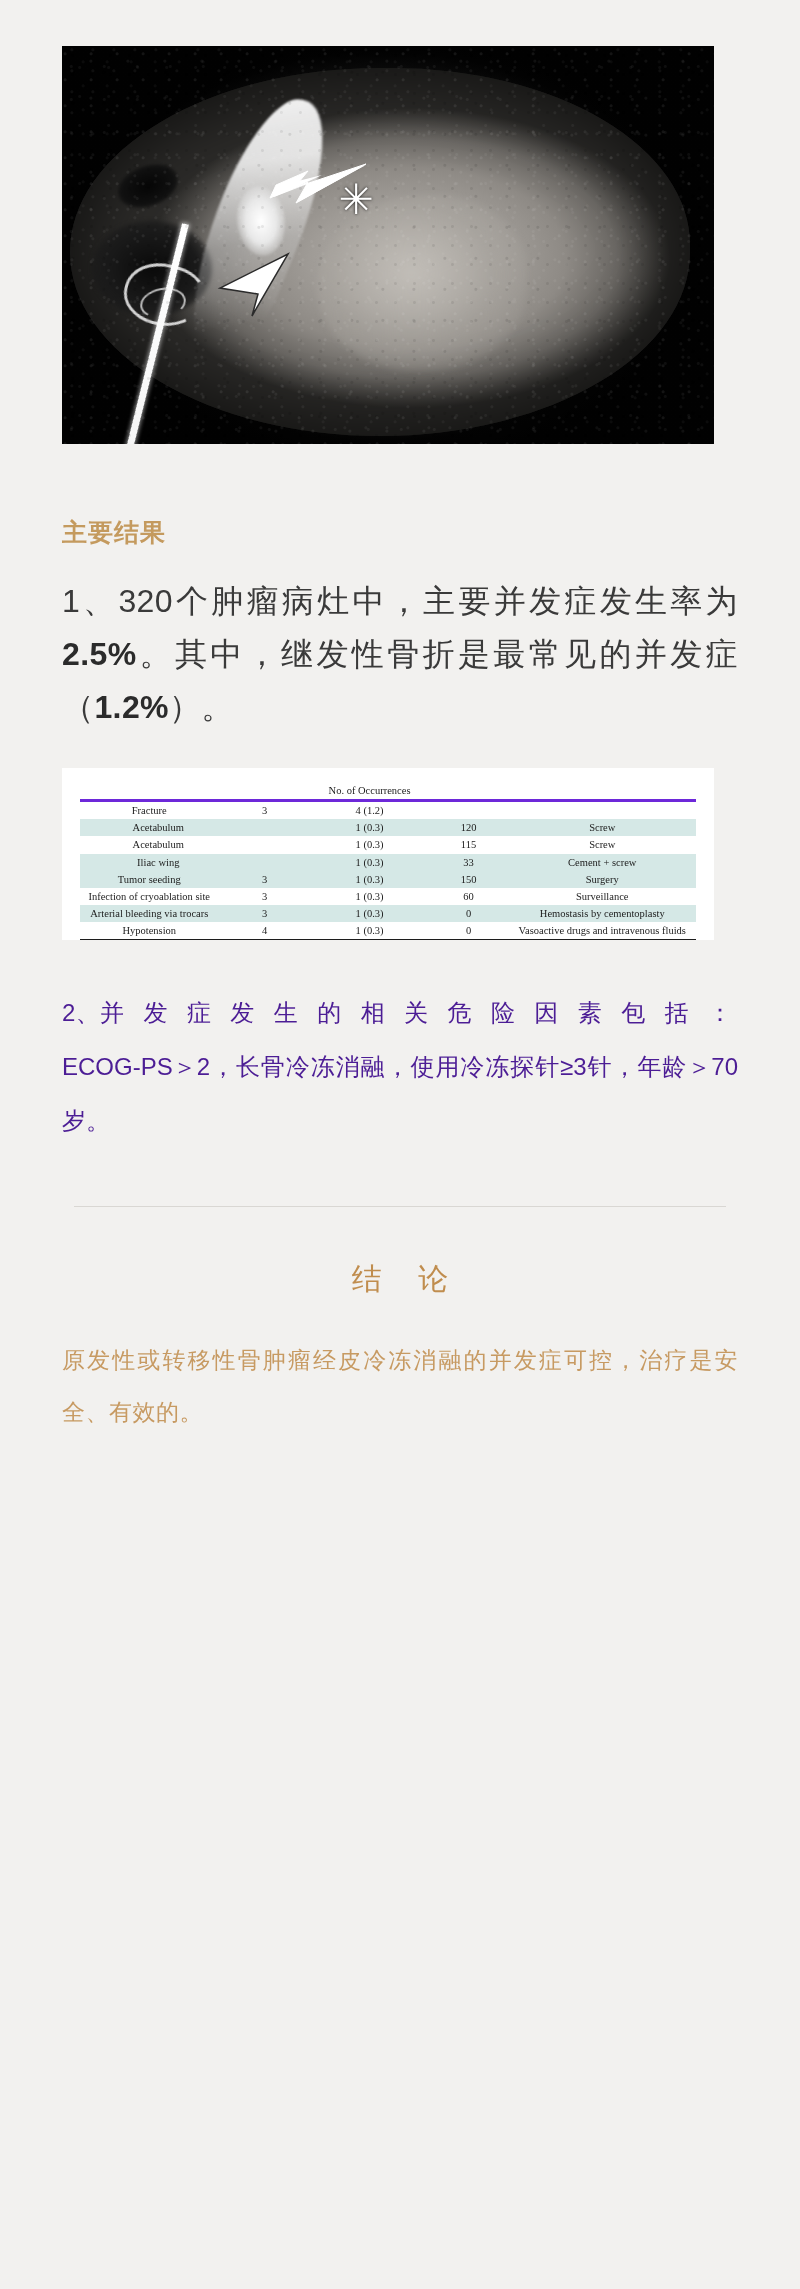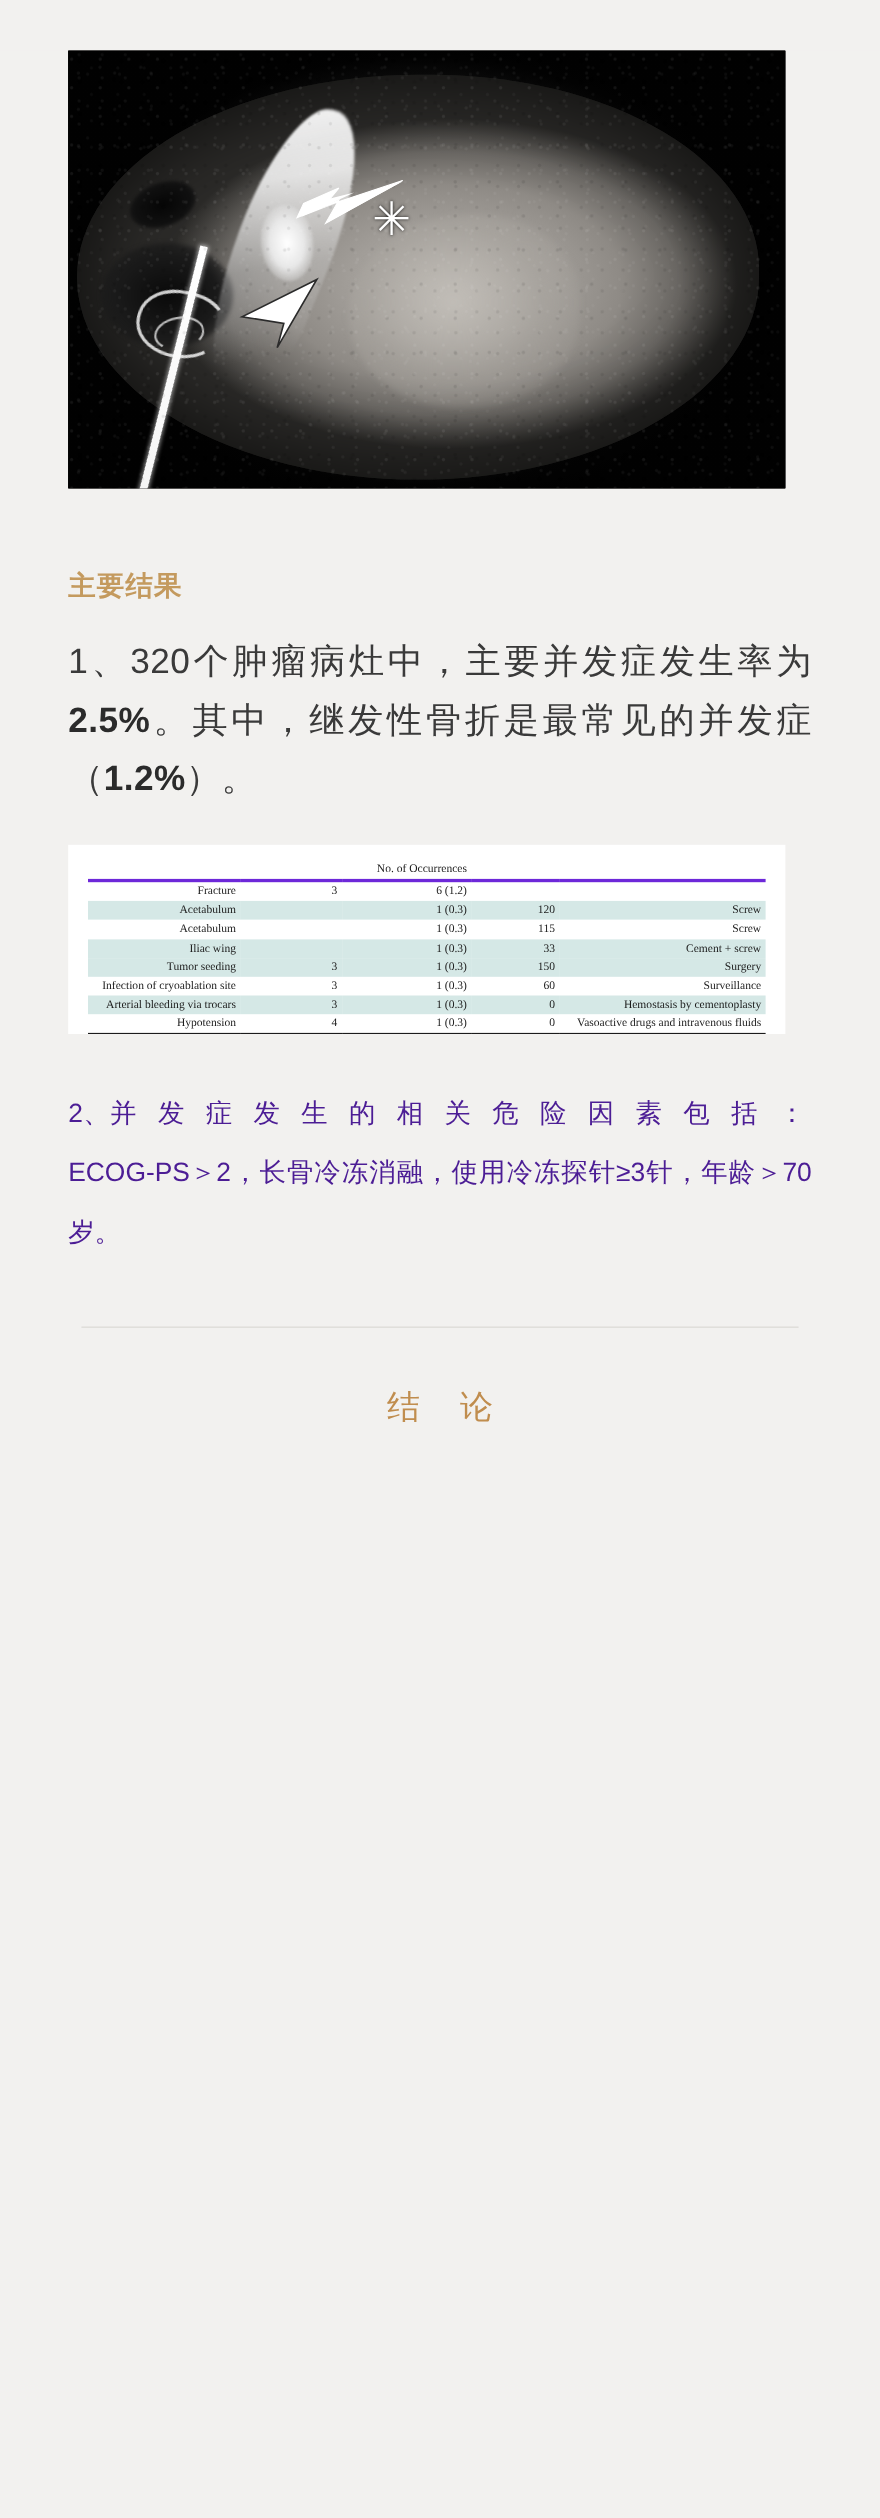--- a/index.html
+++ b/index.html
@@ -210,21 +210,21 @@
   table.res {
     border-collapse: collapse;
     width: 616px;
     margin: 8px auto 10px auto;
     font-family: "Liberation Serif", serif;
     font-size: 10.5px;
     color: #1c1c1c;
   }
   table.res th, table.res td {
     padding: 2px 4px;
-    text-align: right;
+    text-align: center;
     font-weight: normal;
     white-space: nowrap;
     line-height: 1.25;
   }
   table.res thead tr.grp th { border-bottom: 1px solid #1c1c1c; }
   table.res thead tr.hdr th { border-bottom: 1px solid #1c1c1c; }
   table.res .topline { border-top: 3px solid #6d28d9; }
   table.res tr.alt { background: #d5e8e6; }
   table.res tr.last td { border-bottom: 1px solid #1c1c1c; }
   .indent1 { padding-left: 22px !important; }
@@ -315,21 +315,21 @@
           <th class="grade-col"></th>
           <th class="num-col">No. of Occurrences</th>
           <th class="delay-col"></th>
           <th></th>
         </tr>
       </thead>
       <tbody id="table-body">
           <tr class=" topline">
             <td>Fracture</td>
             <td class="grade-col">3</td>
-            <td class="num-col">6 (1.2)</td>
+            <td class="num-col">4 (1.2)</td>
             <td class="delay-col"></td>
             <td></td>
           </tr>
           <tr class="alt">
             <td class="indent1">Acetabulum</td>
             <td class="grade-col"></td>
             <td class="num-col">1 (0.3)</td>
             <td class="delay-col">120</td>
             <td>Screw</td>
           </tr>
@@ -379,15 +379,16 @@
     </table>
   </div>
 
   <p class="para-spaced">
     <span>2、</span><span class="wide">并 发 症 发 生 的 相 关 危 险 因 素 包 括 ：</span><span>ECOG-PS＞2，长骨冷冻消融，使用冷冻探针≥3针，年龄＞70岁。</span>
   </p>
 
   <div class="divider"></div>
 
   <h2 class="concl-title">结 论</h2>
+  <p class="concl-body">原发性或转移性骨肿瘤经皮冷冻消融的并发症可控，治疗是安全、有效的。</p>
 
   <div class="bottom-pad"></div>
 </div>
 
 </body></html>

